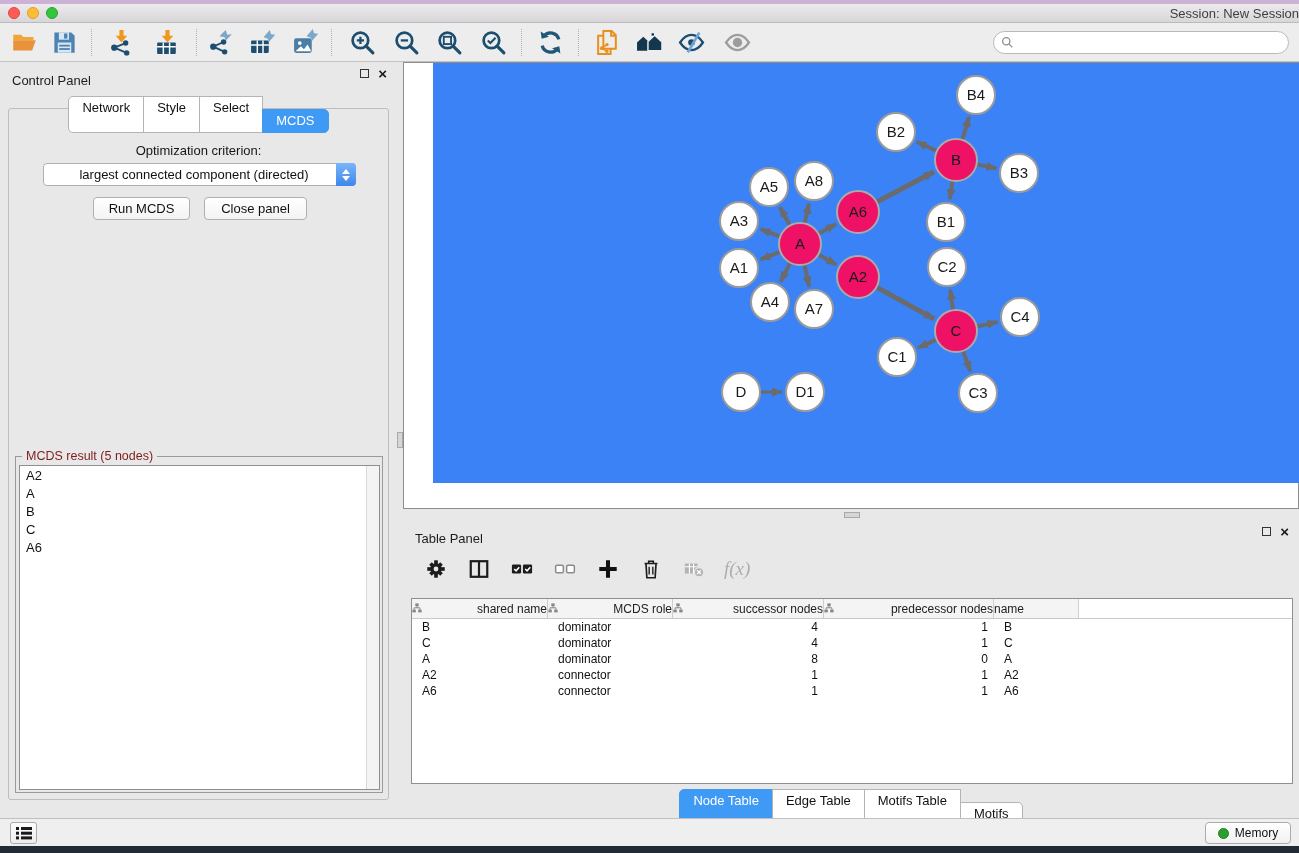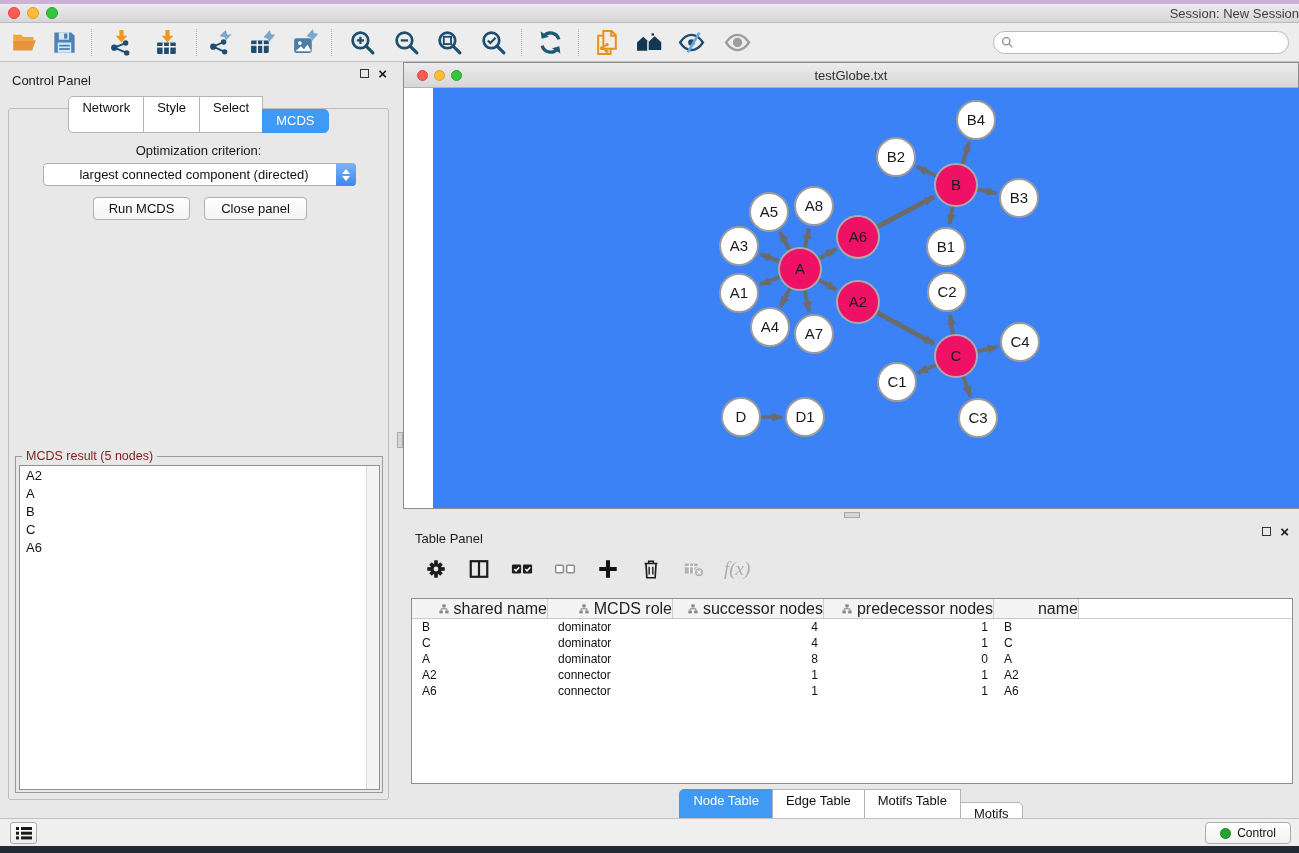--- a/index.html
+++ b/index.html
@@ -85,21 +85,21 @@
   
   #table-panel { position:absolute; left:403px; top:520px; width:896px; height:295px; background:#e8e8e8; }
   #tp-toolbar { position:absolute; left:10px; top:28px; height:42px; display:flex; align-items:center; gap:17px; padding-left:10px; }
   .tpicon { width:26px; height:26px; display:flex; align-items:center; justify-content:center; }
   .tpicon svg { width:22px; height:22px; }
   .fx-label { font-family:"Liberation Serif","DejaVu Serif",serif; font-style:italic; font-size:19px; color:#adadad; }
 
   #node-table { position:absolute; left:8px; top:78px; width:882px; height:186px;
     background:#fff; border:1px solid #8f8f8f; overflow:hidden; }
   #nt-header { display:flex; height:20px; background:#f4f4f4; border-bottom:1px solid #c9c9c9; }
-  .th { display:flex; align-items:center; justify-content:flex-end; gap:5px; font-size:16px; color:#222;
+  .th { display:flex; align-items:center; justify-content:space-between; gap:5px; font-size:12px; color:#222;
     border-right:1px solid #cecece; height:100%; }
   .th-fill { flex:1; background:#fff; height:100%; }
   .th svg { width:10px; height:10px; }
   .tr { display:flex; height:16px; align-items:center; }
   .td { font-size:12px; color:#111; white-space:nowrap; overflow:hidden; }
   .td.left { padding-left:10px; text-align:left; }
   .td.right { padding-right:6px; text-align:right; }
 
   #tp-tabs { position:absolute; left:0; top:269px; width:100%; display:flex; justify-content:center; }
 
@@ -302,28 +302,20 @@
           <div class="mcds-item">B</div>
           <div class="mcds-item">C</div>
           <div class="mcds-item">A6</div>
           <div id="mcds-scroll"></div>
       </div>
     </div>
   </div>
 </div>
 
 <div id="network-window">
-  <div id="nw-titlebar">
-    <div class="traffic">
-      <span class="tl red"></span>
-      <span class="tl yel"></span>
-      <span class="tl grn"></span>
-    </div>
-    <span>testGlobe.txt</span>
-  </div>
   <div id="nw-canvas">
     <svg id="graph-svg" width="894" height="420">
         <defs>
           <marker id="arrow" markerUnits="userSpaceOnUse" markerWidth="13" markerHeight="11" refX="10" refY="4.5" orient="auto">
             <path d="M0,0 L11,4.5 L0,9 Z" fill="#6b6b6b"></path>
           </marker>
         </defs>
         <line x1="357.9223330087103" y1="164.3088058547254" x2="346.98875477892966" y2="144.2051297548061" stroke="#6b6b6b" stroke-width="4" marker-end="url(#arrow)"></line>
         <line x1="371.1216786985545" y1="162.4524458565049" x2="376.0105994701709" y2="140.4523023842309" stroke="#6b6b6b" stroke-width="4" marker-end="url(#arrow)"></line>
         <line x1="349.22175155851795" y1="174.29672599747397" x2="327.5210375870572" y2="166.11448958200518" stroke="#6b6b6b" stroke-width="4" marker-end="url(#arrow)"></line>
@@ -601,16 +593,16 @@
           <rect x="5" y="1" width="11" height="3"></rect>
           <rect x="0" y="5.7" width="3" height="3"></rect>
           <rect x="5" y="5.7" width="11" height="3"></rect>
           <rect x="0" y="10.4" width="3" height="3"></rect>
           <rect x="5" y="10.4" width="11" height="3"></rect>
         </g>
     </svg>
   </div>
   <div id="memory-btn">
     <span id="memory-dot"></span>
-    <span>Control</span>
+    <span>Memory</span>
   </div>
 </div>
 <div id="desktop-strip-bottom"></div>
 
 </body></html>

